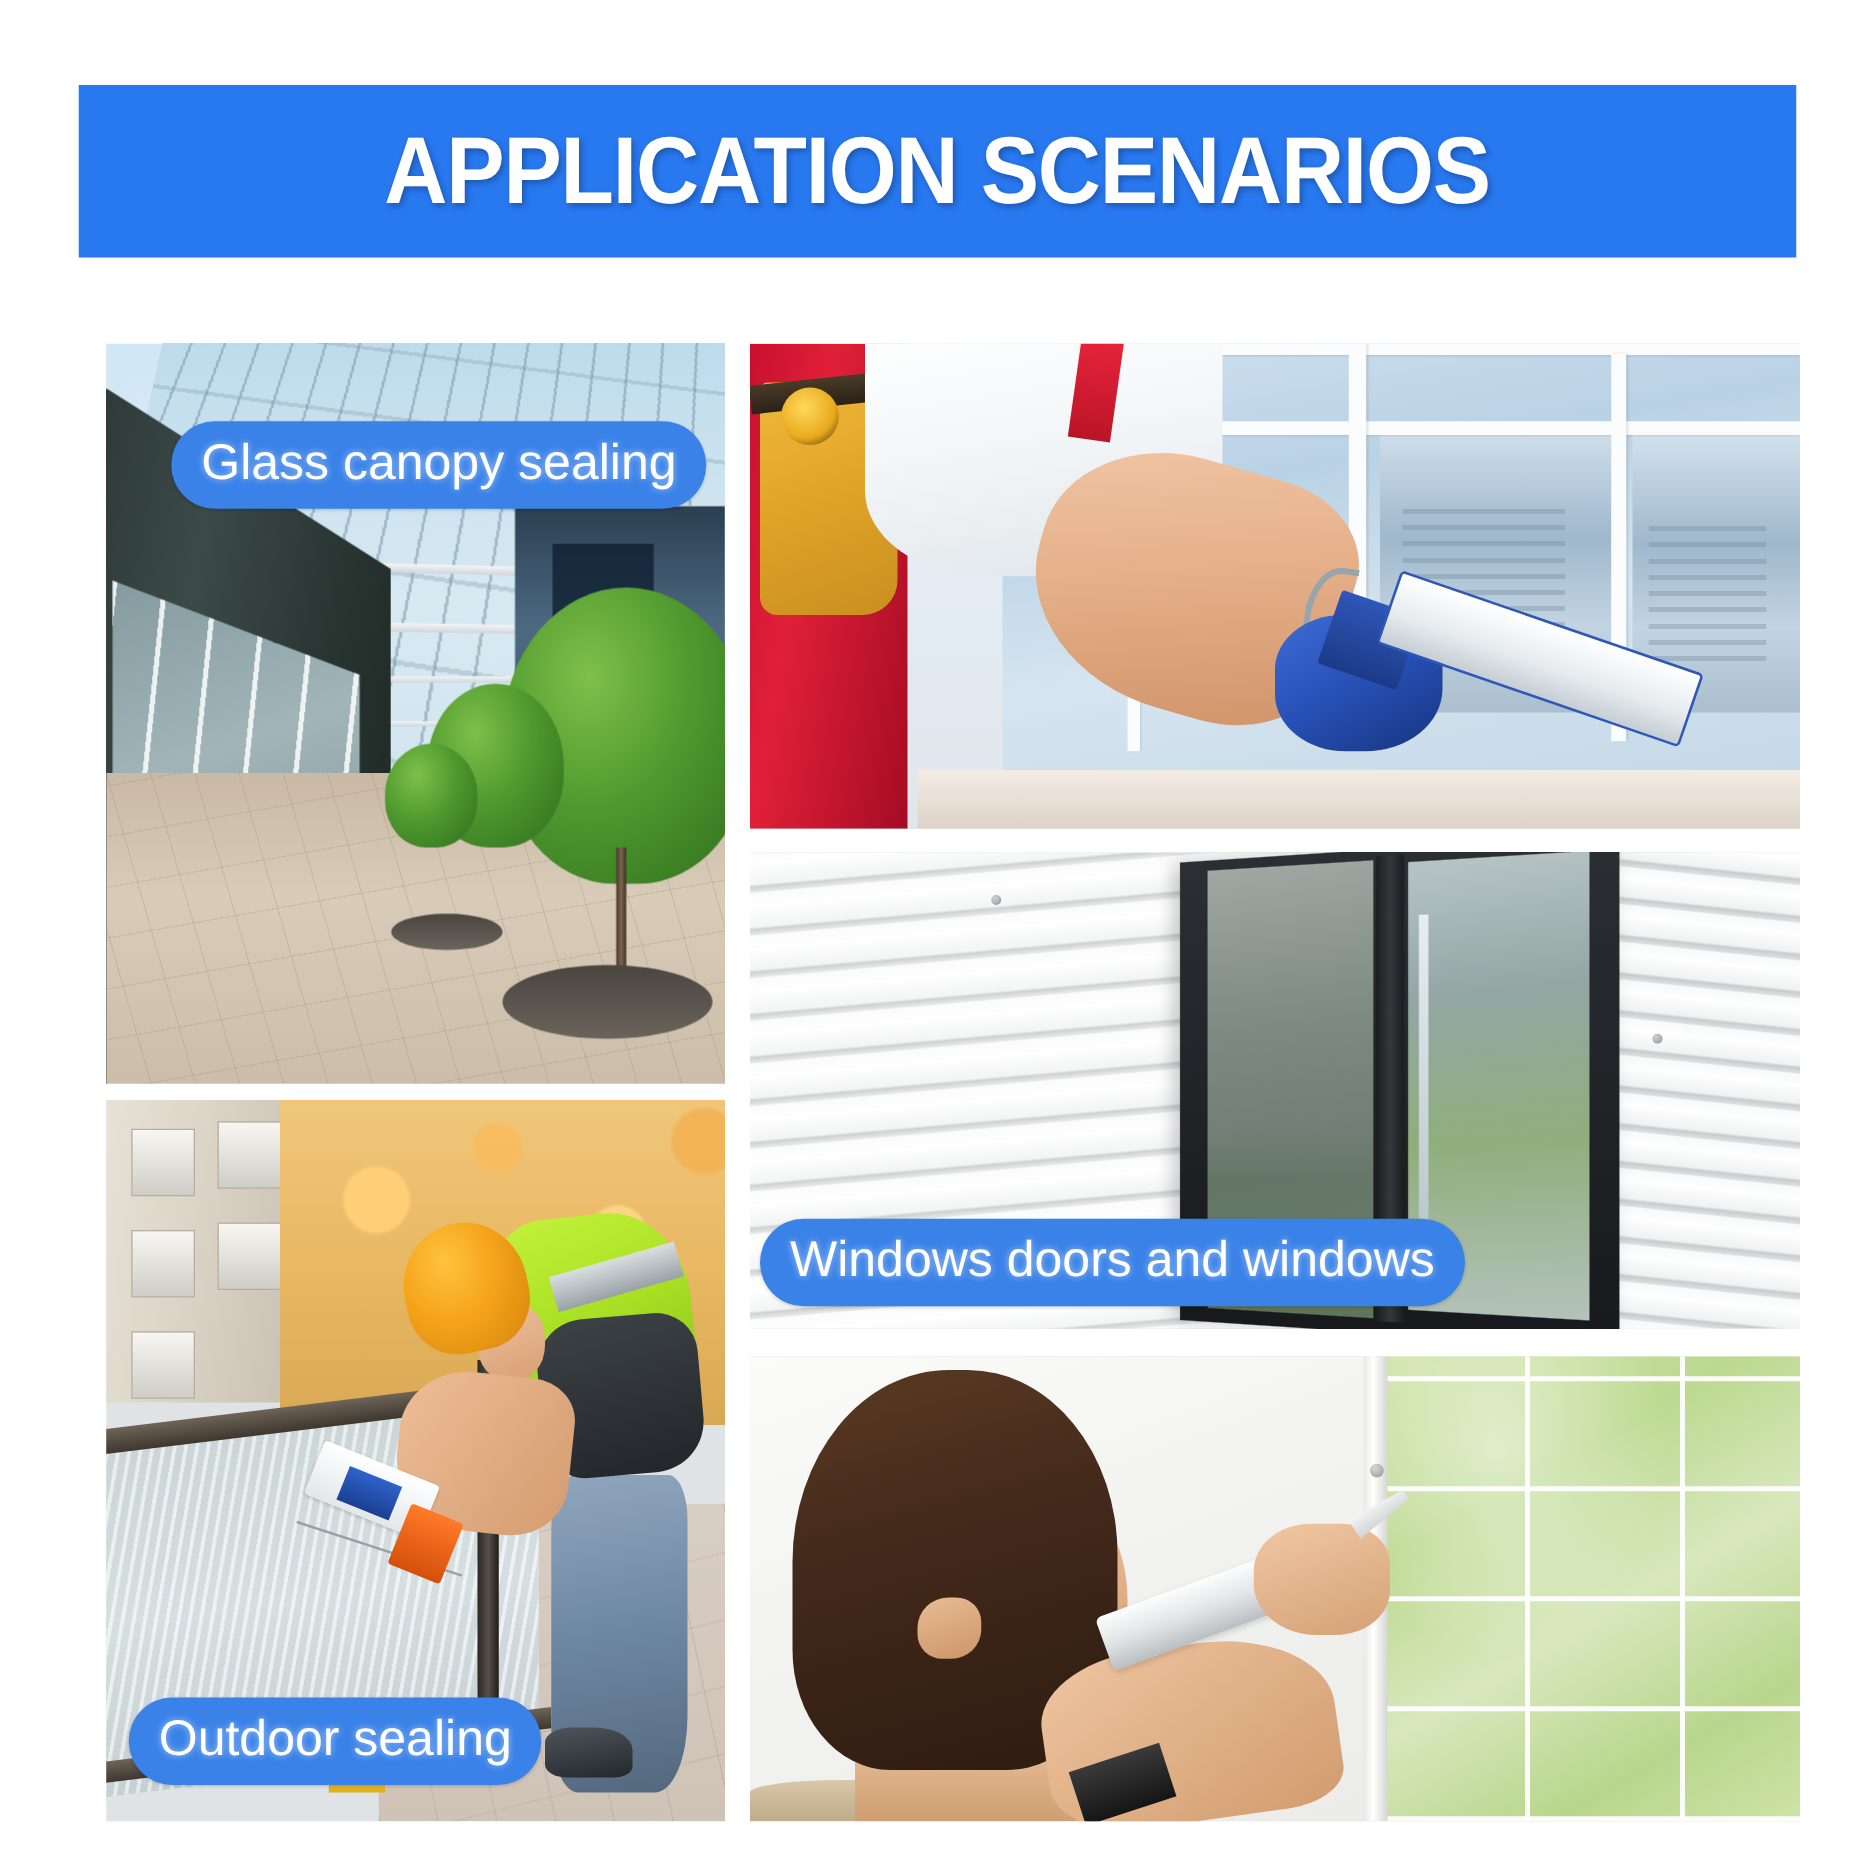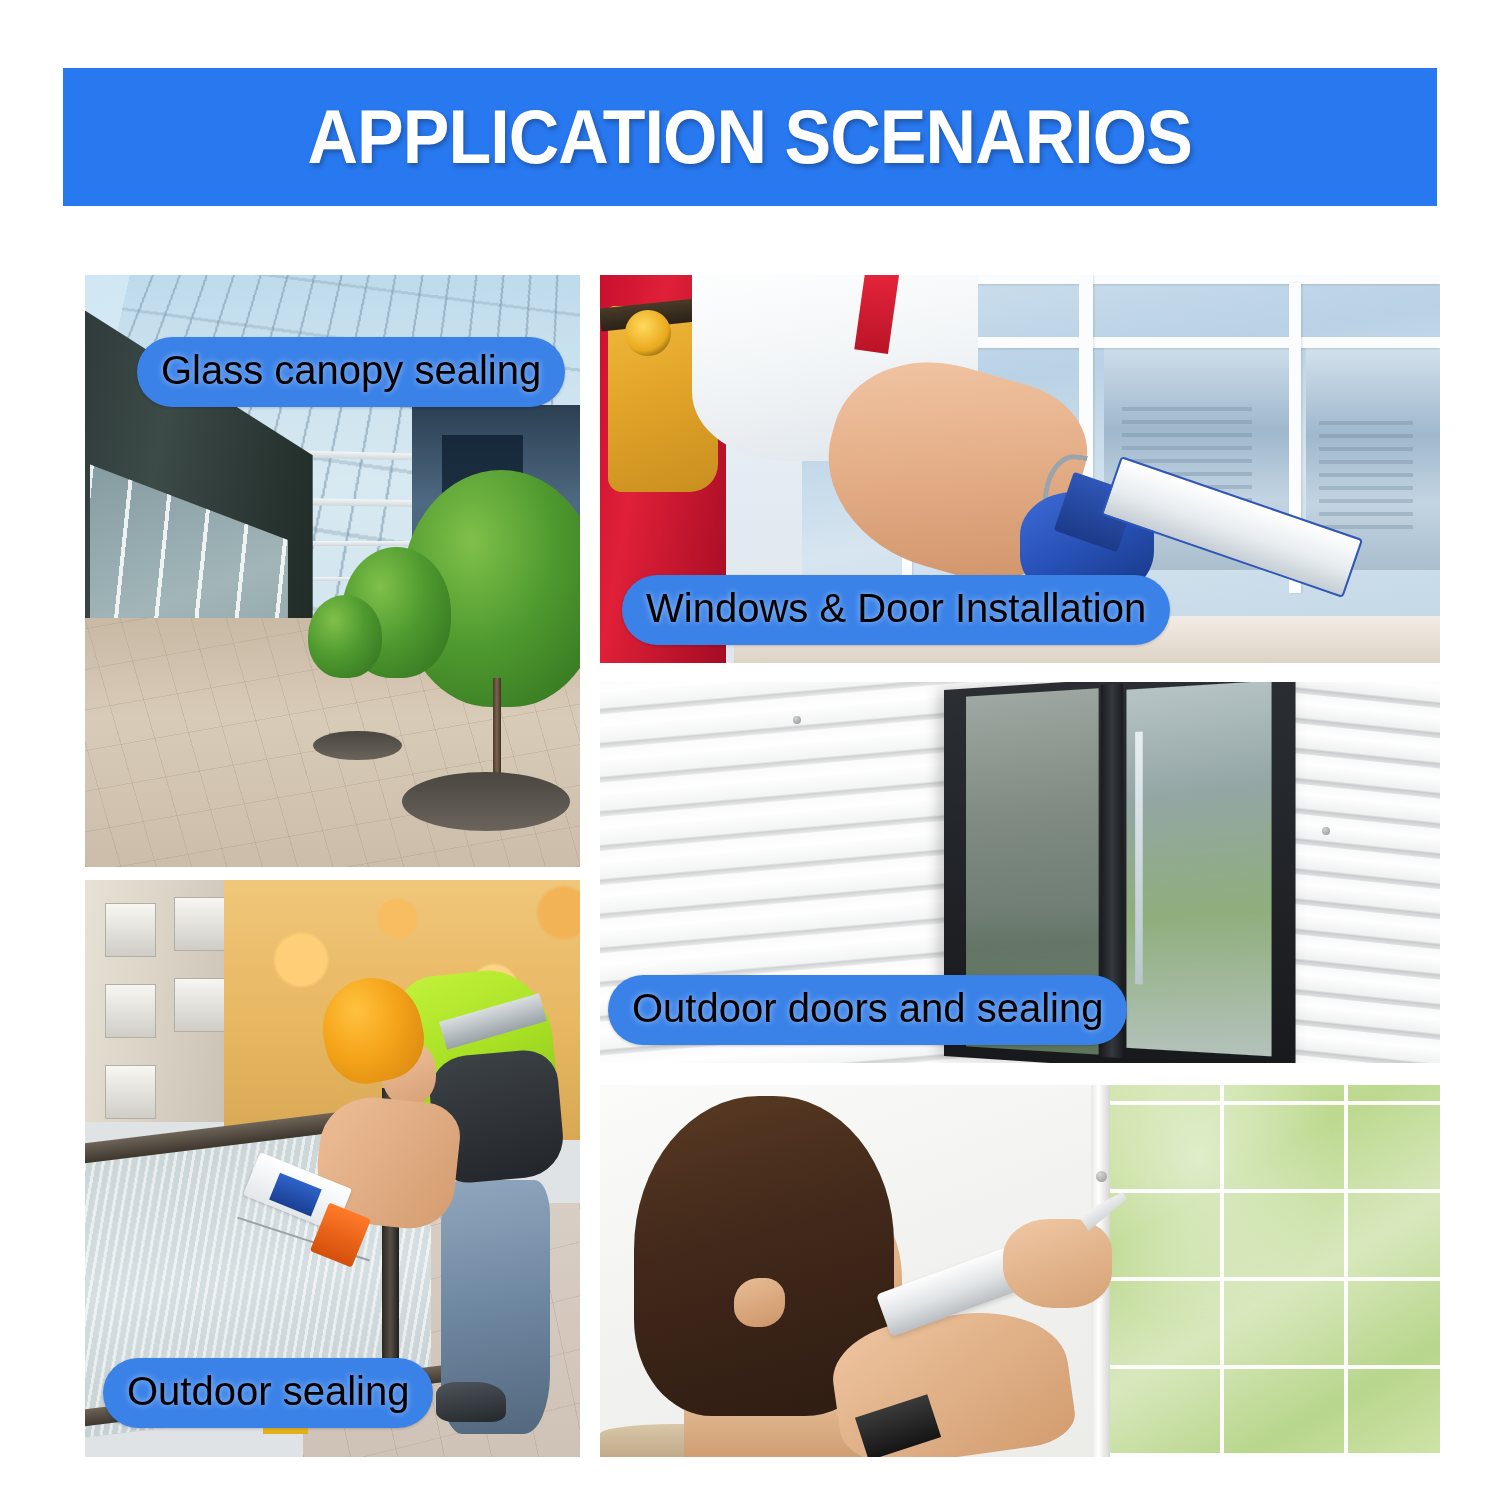--- a/index.html
+++ b/index.html
@@ -49,21 +49,21 @@
     position: absolute;
     inset: 0;
     overflow: hidden;
   }
 
   
   .label-pill {
     position: absolute;
     background: #3a82e8;
     border-radius: 999px;
-    color: #000000;
+    color: #ffffff;
     font-family: "Liberation Sans", sans-serif;
     font-size: 40px;
     line-height: 1;
     padding: 13px 24px 17px 24px;
     white-space: nowrap;
     z-index: 40;
     text-shadow: 0 0 6px rgba(255,255,255,0.55);
     box-shadow: 0 1px 3px rgba(0,0,0,0.18);
   }
 
@@ -511,36 +511,35 @@
     <div class="wi-toolbelt-strap"></div>
     <div class="wi-tapemeasure"></div>
     <div class="wi-tshirt"></div>
     <div class="wi-shirt-red-strap"></div>
     <div class="wi-arm"></div>
     <div class="wi-caulkgun-rod"></div>
     <div class="wi-glove"></div>
     <div class="wi-caulkgun-handle"></div>
     <div class="wi-caulkgun-body"></div>
   </div>
-  <div class="label-pill" style="left:22px;top:300px;">Windows &amp; Door Installation</div>
 </div>
 
 <div class="panel" id="panel-outdoor-dw">
   <div class="panel-scene">
     <div class="od-siding"></div>
     <div class="od-siding-right"></div>
     <div class="od-screw" style="left:23%;top:9%;"></div>
     <div class="od-screw" style="left:86%;top:38%;"></div>
     <div class="od-win-outer">
       <div class="od-win-pane-a"></div>
       <div class="od-win-mullion"></div>
       <div class="od-win-pane-b"></div>
     </div>
   </div>
-  <div class="label-pill" style="left:8px;top:293px;">Outdoor doors and sealing</div>
+  <div class="label-pill" style="left:8px;top:293px;">Windows doors and windows</div>
 </div>
 
 <div class="panel" id="panel-outdoor-seal">
   <div class="panel-scene">
     <div class="os-bldg"></div>
     <div class="os-bldg-win" style="left:4%;top:4%;width:10%;height:9%;"></div>
     <div class="os-bldg-win" style="left:18%;top:3%;width:10%;height:9%;"></div>
     <div class="os-bldg-win" style="left:4%;top:18%;width:10%;height:9%;"></div>
     <div class="os-bldg-win" style="left:18%;top:17%;width:10%;height:9%;"></div>
     <div class="os-bldg-win" style="left:4%;top:32%;width:10%;height:9%;"></div>

